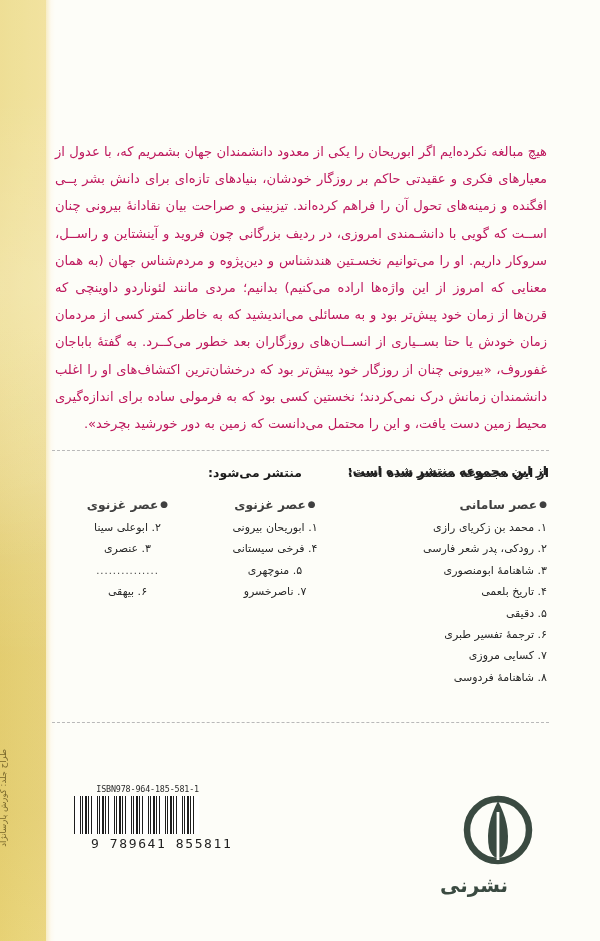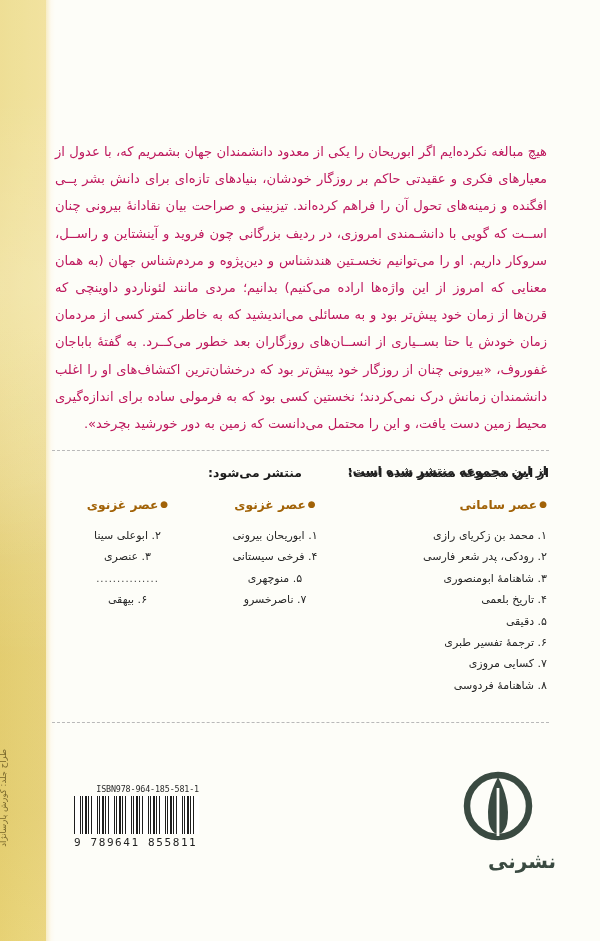--- a/index.html
+++ b/index.html
@@ -101,23 +101,23 @@
     color: #222;
     line-height: 18px;
     margin-bottom: 14px;
     white-space: nowrap;
   }
   .col-2 .col-heading, .col-3 .col-heading { visibility: hidden; }
 
   .era {
     font-size: 12.2px;
     font-weight: bold;
-    color: #a16207;
+    color: #404040;
     line-height: 21px;
-    margin-bottom: 9px;
+    margin-bottom: 1px;
     white-space: nowrap;
   }
   .era .bullet {
     font-size: 9px;
     vertical-align: 2px;
     margin-left: 2px;
   }
   .item {
     font-size: 11px;
     color: #272727;
@@ -181,36 +181,37 @@
         #ffffff 7.4px, #ffffff 8.4px,
         #1d1d1d 8.4px, #1d1d1d 9.2px,
         #ffffff 9.2px, #ffffff 11.4px,
         #1d1d1d 11.4px, #1d1d1d 12.6px,
         #ffffff 12.6px, #ffffff 13.6px,
         #1d1d1d 13.6px, #1d1d1d 15.2px,
         #ffffff 15.2px, #ffffff 17px);
   }
   .barcode-digits {
     font-family: "DejaVu Sans Mono", "Liberation Mono", monospace;
-    font-size: 11px;
+    font-size: 13px;
     color: #1f1f1f;
     letter-spacing: 1.6px;
     text-align: left;
     direction: ltr;
     margin-top: 2px;
     white-space: nowrap;
+    margin-left: 17px;
   }
 
   
   .logo-box {
     position: absolute;
     right: 44px;
-    top: 768px;
+    top: 792px;
     width: 116px;
-    text-align: right;
+    text-align: left;
   }
   .logo-mark { width: 116px; height: 76px; }
   .logo-name {
     font-size: 20px;
     font-weight: bold;
     color: #3a4a41;
     letter-spacing: 0px;
     margin-top: 1px;
     direction: rtl;
   }

